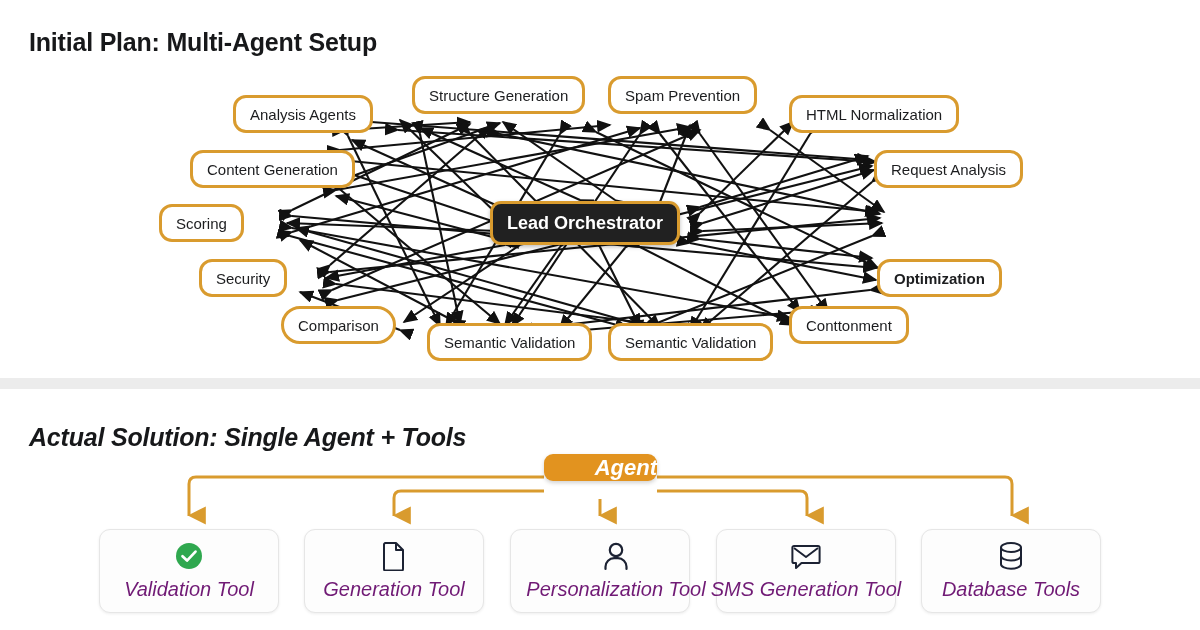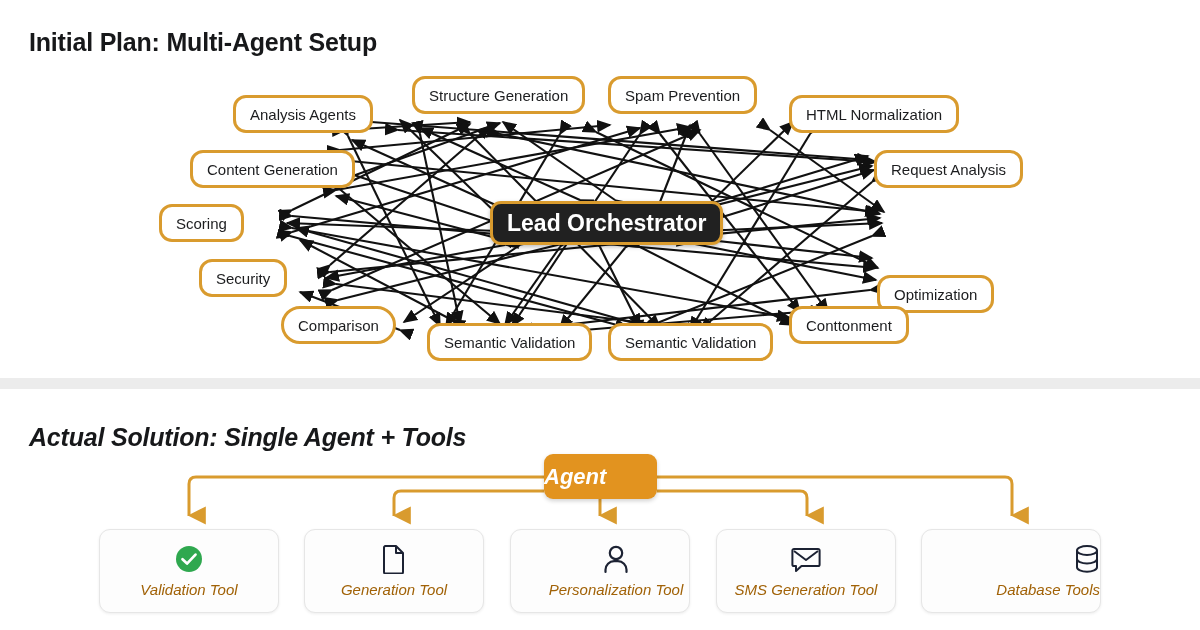--- a/index.html
+++ b/index.html
@@ -26,44 +26,44 @@
 
   .node{
     position:absolute;box-sizing:border-box;
     background:#ffffff;border:3px solid #D99B2E;border-radius:13px;
     display:flex;align-items:center;justify-content:center;
     font-size:15px;color:#1c1d1f;white-space:nowrap;
     padding:0 14px;height:38px;
   }
   .node.hub{
     background:#212121;border:3px solid #D99B2E;color:#ffffff;
-    font-size:23px;font-weight:bold;height:44px;border-radius:11px;
+    font-size:18px;font-weight:bold;height:44px;border-radius:11px;
     box-shadow:0 2px 4px rgba(0,0,0,.25);
   }
 
   
   #sa-stage{position:absolute;left:0;top:0;width:1200px;height:241px;}
   #sa-edges{position:absolute;left:0;top:0;width:1200px;height:241px;}
 
   #agent-node{
-    position:absolute;left:544px;top:51px;width:113px;height:45px;
+    position:absolute;left:544px;top:51px;width:113px;height:27px;
     background:#E2931F;border-radius:9px;
-    display:flex;align-items:center;justify-content:flex-start;
+    display:flex;align-items:center;justify-content:flex-end;
     color:#ffffff;font-size:22px;font-weight:bold;
     box-shadow:0 2px 4px rgba(0,0,0,.18);
   }
 
   .tool-card{
     position:absolute;top:126px;width:180px;height:84px;box-sizing:border-box;
     background:#fdfdfd;border:1px solid #e6e6e6;border-radius:11px;
     box-shadow:0 1px 3px rgba(0,0,0,.07);
     display:flex;flex-direction:column;align-items:center;justify-content:center;
   }
   .tool-icon{height:30px;display:flex;align-items:center;justify-content:center;margin-bottom:7px;}
-  .tool-label{font-size:15px;color:#a16207;white-space:nowrap;}
+  .tool-label{font-size:20px;color:#701a75;white-space:nowrap;}
 </style>
 </head>
 <body>
 
 <div class="panel" id="panel-top">
 
   <div class="section-title" id="title-top">Initial Plan: Multi-Agent Setup</div>
 
   <div id="ma-stage">
 
@@ -159,21 +159,21 @@
       </div>
     <div class="node" style="left:874px;top:150px;">
         <span>Request Analysis</span>
       </div>
     <div class="node" style="left:159px;top:204px;">
         <span>Scoring</span>
       </div>
     <div class="node" style="left:199px;top:259px;">
         <span>Security</span>
       </div>
-    <div class="node" style="left:877px;top:275px;">
+    <div class="node" style="left:877px;top:259px;font-weight:bold;">
         <span>Optimization</span>
       </div>
     <div class="node" style="left:281px;top:306px;border-radius:19px;">
         <span>Comparison</span>
       </div>
     <div class="node" style="left:427px;top:323px;">
         <span>Semantic Validation</span>
       </div>
     <div class="node" style="left:608px;top:323px;">
         <span>Semantic Validation</span>
@@ -252,21 +252,21 @@
     <div class="tool-card" style="left:716px;">
       <div class="tool-icon">
         <svg width="30" height="28" viewBox="0 0 30 28">
           <path d="M3 4 h24 a1.6 1.6 0 0 1 1.6 1.6 v13.8 A1.6 1.6 0 0 1 27 21 H10.5 L5 26 V21 H3 A1.6 1.6 0 0 1 1.4 19.4 V5.6 A1.6 1.6 0 0 1 3 4 Z" fill="none" stroke="#1c2233" stroke-width="2" stroke-linejoin="round"></path>
           <path d="M3 6 L15 15 L27 6" fill="none" stroke="#1c2233" stroke-width="2" stroke-linejoin="round"></path>
         </svg>
       </div>
       <div class="tool-label">SMS Generation Tool</div>
     </div>
 
-    <div class="tool-card" style="left:921px;align-items:flex-end;">
+    <div class="tool-card" style="left:921px;">
       <div class="tool-icon">
         <svg width="26" height="30" viewBox="0 0 26 30">
           <ellipse cx="13" cy="6.5" rx="10" ry="4.4" fill="none" stroke="#1c2233" stroke-width="2"></ellipse>
           <path d="M3 6.5 v16.8 c0 2.4 4.5 4.4 10 4.4 s10 -2 10 -4.4 V6.5" fill="none" stroke="#1c2233" stroke-width="2"></path>
           <path d="M3 15 c0 2.4 4.5 4.4 10 4.4 s10 -2 10 -4.4" fill="none" stroke="#1c2233" stroke-width="2"></path>
         </svg>
       </div>
       <div class="tool-label">Database Tools</div>
     </div>
 

